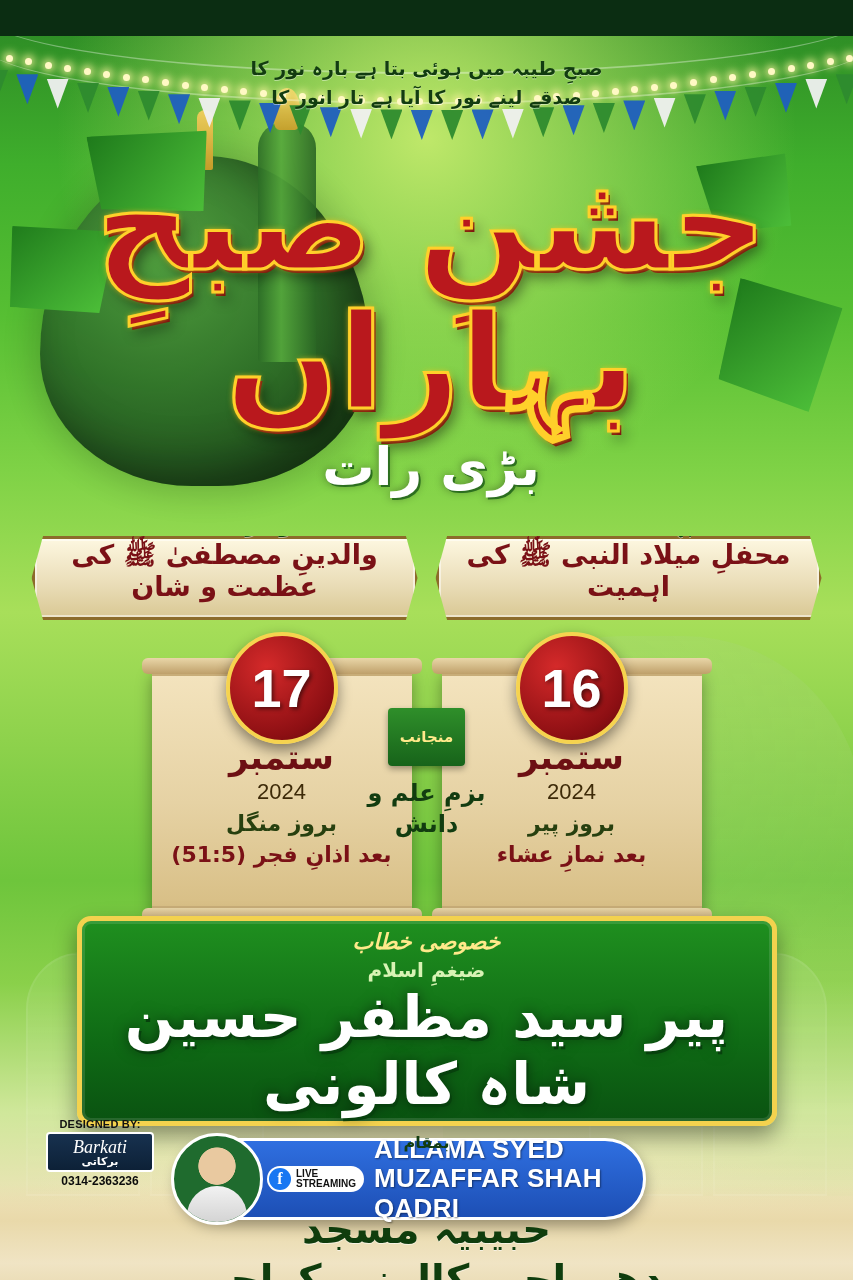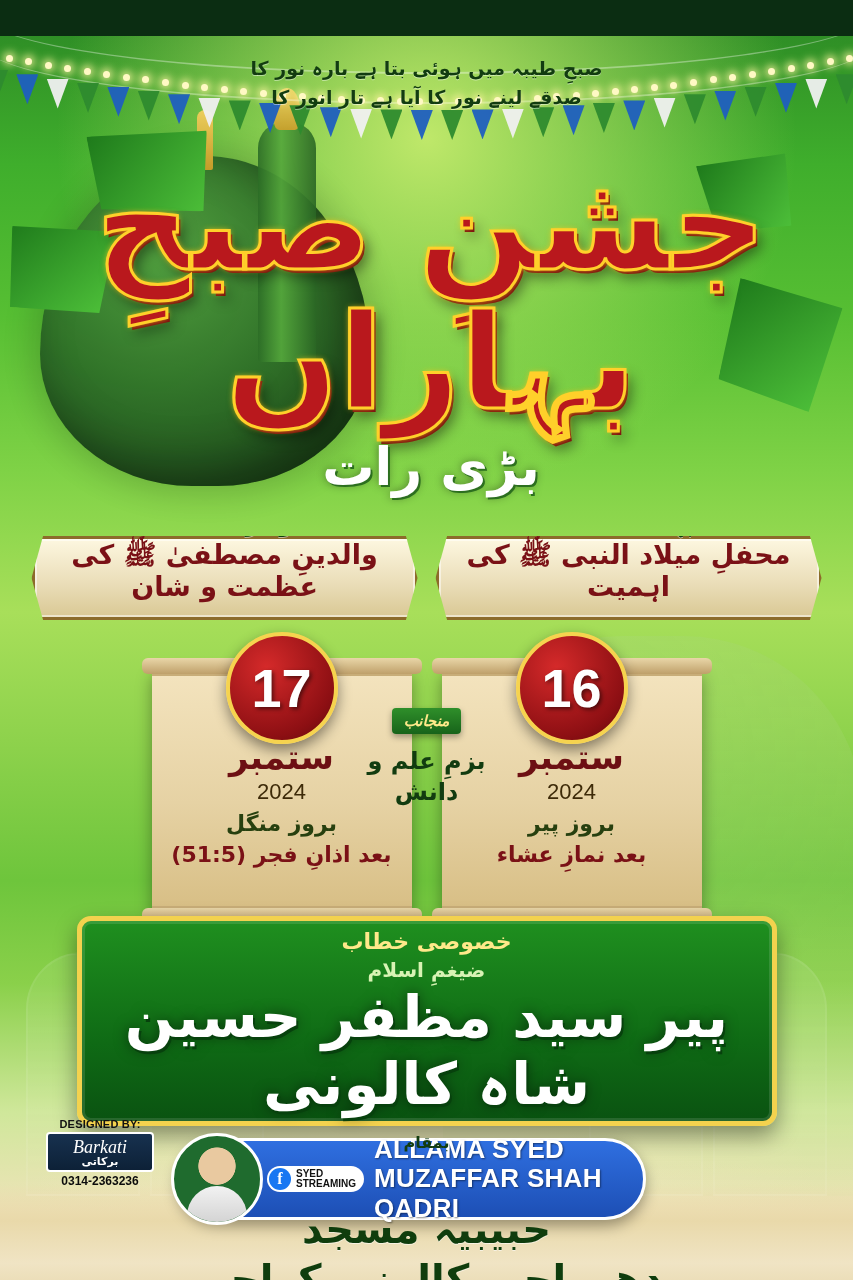--- a/index.html
+++ b/index.html
@@ -291,24 +291,23 @@
     top: 672px; left: 50%;
     transform: translateX(-50%);
     width: 150px;
     text-align: center;
   }
   .tag-ribbon {
     display: inline-block;
     background: linear-gradient(180deg,#2f8f2a,#17631a);
     color: #ffe98a;
     font-size: 15px;
-    padding: 4px 12px;
+    padding: 20px 12px;
     border-radius: 4px;
     box-shadow: 0 3px 6px rgba(0,0,0,.35);
-    font-style: italic;
   }
   .tag-text {
     margin-top: 12px;
     font-size: 24px;
     color: #123c10;
     line-height: 1.3;
   }
 
   
   .plaque {
@@ -320,20 +319,21 @@
     background: linear-gradient(180deg,#1f8f1f,#0f6b15 60%,#0a5311);
     border: 5px solid #f3d24e;
     border-radius: 14px;
     box-shadow: 0 10px 22px rgba(0,0,0,.4), inset 0 0 0 3px rgba(255,255,255,.12);
     text-align: center;
   }
   .plaque-top {
     margin-top: 8px;
     font-size: 22px;
     color: #ffe98a;
+    font-style: italic;
   }
   .plaque-sub {
     margin-top: 4px;
     font-size: 20px;
     color: #d8f3b4;
   }
   .plaque-name {
     margin-top: 2px;
     font-size: 58px;
     line-height: 1.15;
@@ -624,21 +624,21 @@
       <div class="brand-urdu urdu">برکاتی</div>
     </div>
     <div class="designer-phone">0314-2363236</div>
   </div>
 
   <div class="livebar">
     <div class="speaker-photo"></div>
     <div class="live-chip">
       <span class="fb-circle">f</span>
       <span class="live-text">
-        <span>SYED</span><br>
+        <span>LIVE</span><br>
         <span>STREAMING</span>
       </span>
     </div>
     <div class="live-name">
       <span>ALLAMA SYED</span><br>
       <span>MUZAFFAR SHAH QADRI</span>
     </div>
   </div>
 
   <div class="venue">

